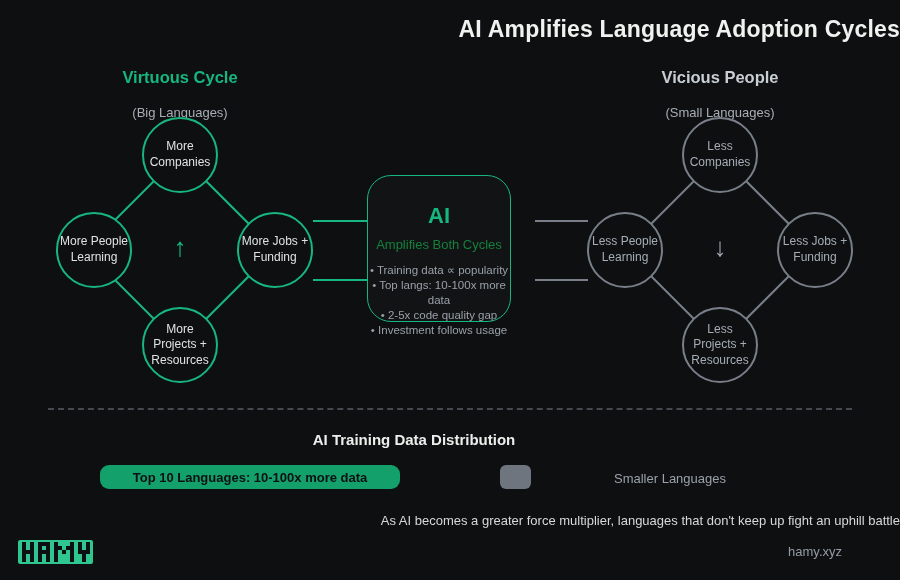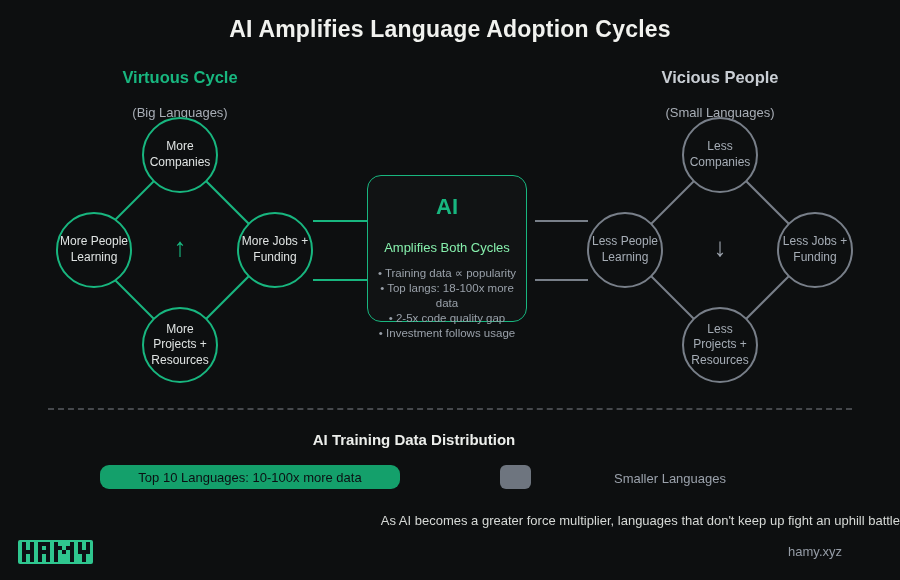--- a/index.html
+++ b/index.html
@@ -9,21 +9,21 @@
   }
   *{box-sizing:border-box; margin:0; padding:0;}
   html,body{width:900px;height:580px;overflow:hidden;}
   body{
     background:var(--bg);
     font-family:"Liberation Sans", sans-serif;
     position:relative;
   }
   .page{position:absolute;inset:0;width:900px;height:580px;}
   .page-title{
-    position:absolute;top:16px;left:0;width:900px;text-align:center;
+    position:absolute;top:16px;left:0;width:900px;text-align:right;
     font-size:23px;font-weight:700;color:var(--light);letter-spacing:.2px;
   }
   .cycle-header{position:absolute;width:240px;text-align:center;top:68px;}
   .cycle-header.virt{left:60px;}
   .cycle-header.vic{left:600px;}
   .cycle-title{font-size:16.5px;font-weight:700;}
   .cycle-header.virt .cycle-title{color:var(--accent);}
   .cycle-header.vic .cycle-title{color:#c9ced4;}
   .cycle-subtitle{font-size:13px;color:#a8aeb6;margin-top:18px;}
   svg.lines{position:absolute;left:0;top:0;width:900px;height:580px;z-index:0;}
@@ -37,40 +37,40 @@
   .node span{display:block;width:84px;}
   .node.green{border:2px solid var(--accent);color:#dfe3e2;}
   .node.gray{border:2px solid var(--gray);color:#a6adb6;}
   .arrow{
     position:absolute;width:40px;height:40px;display:flex;align-items:center;
     justify-content:center;font-size:26px;font-weight:700;z-index:2;
   }
   .arrow.up{left:160px;top:227px;color:var(--accent);}
   .arrow.down{left:700px;top:227px;color:var(--graytext);}
   .ai-box{
-    position:absolute;left:367px;top:175px;width:160px;height:147px;
-    background:var(--panel);border:1.5px solid var(--accent);border-radius:14px;
-    z-index:3;text-align:center;padding-top:18px;
+    position:absolute;left:367px;top:175px;width:144px;height:147px;
+    background:var(--panel);border:1.5px solid var(--accent);border-radius:24px;
+    z-index:3;text-align:center;padding-top:27px;
   }
   .ai-title{font-size:22px;font-weight:700;color:var(--accent);}
-  .ai-sub{font-size:13px;color:#86efac;margin-top:20px;}
+  .ai-sub{font-size:13px;color:#15803d;margin-top:8px;}
   .ai-bullets{margin-top:11px;}
   .ai-bullet{font-size:11.5px;color:#99a0a9;line-height:15px;}
   .divider{
     position:absolute;left:48px;top:408px;width:804px;height:0;
     border-top:2px dashed #45484c;
   }
   .dist-title{
     position:absolute;left:0;top:431px;width:828px;text-align:center;
     font-size:15px;font-weight:700;color:#eceeeb;
   }
   .bar-top{
     position:absolute;left:100px;top:465px;width:300px;height:24px;
     background:var(--bar);border-radius:9px;display:flex;align-items:center;
-    justify-content:center;font-size:13px;font-weight:400;color:var(--dark);
+    justify-content:center;font-size:13px;font-weight:700;color:var(--dark);
   }
   .bar-small{
     position:absolute;left:500px;top:465px;width:31px;height:24px;
     background:#6e757f;border-radius:6px;
   }
   .small-label{
     position:absolute;left:600px;top:471px;width:140px;text-align:center;
     font-size:13px;color:var(--graytext);
   }
   .footnote{
@@ -141,21 +141,21 @@
   <div class="node gray" style="left:682px;top:307px;">
     <span>Less Projects + Resources</span>
   </div>
   <div class="arrow down">↓</div>
 
   <div class="ai-box">
     <div class="ai-title">AI</div>
     <div class="ai-sub">Amplifies Both Cycles</div>
     <div class="ai-bullets">
       <div class="ai-bullet">• Training data ∝ popularity</div>
-      <div class="ai-bullet">• Top langs: 18-100x more data</div>
+      <div class="ai-bullet">• Top langs: 10-100x more data</div>
       <div class="ai-bullet">• 2-5x code quality gap</div>
       <div class="ai-bullet">• Investment follows usage</div>
     </div>
   </div>
 
   <div class="divider"></div>
 
   <div class="dist-title">AI Training Data Distribution</div>
 
   <div class="bar-top">

